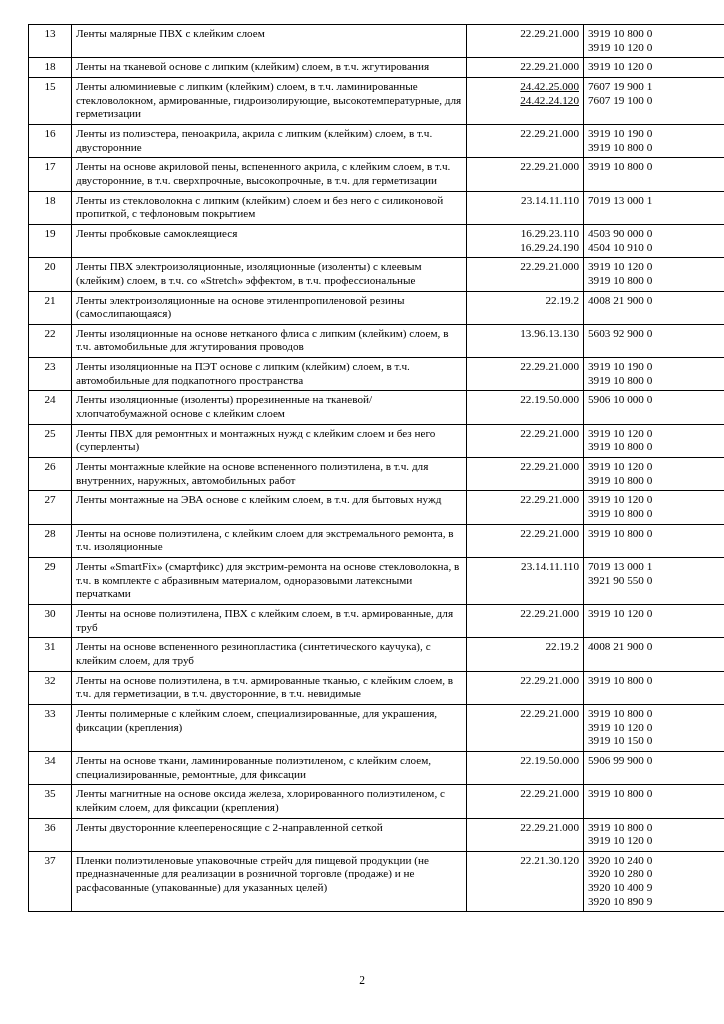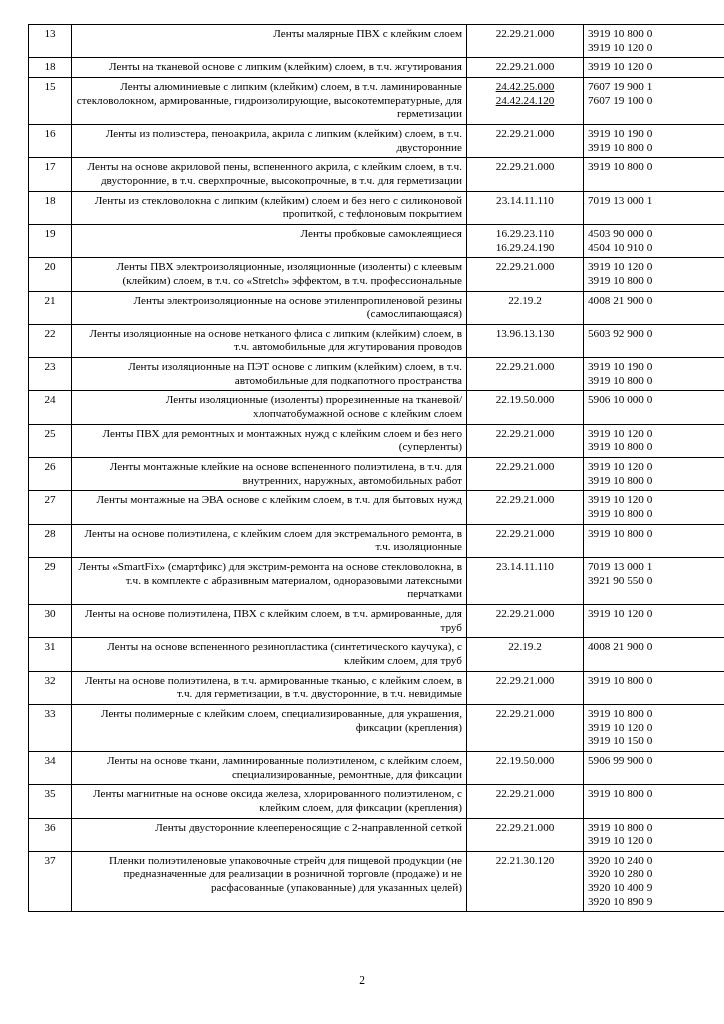--- a/index.html
+++ b/index.html
@@ -35,25 +35,25 @@
     line-height: 1.22;
   }
   td.c-num {
     width: 34px;
     text-align: center;
     padding-left: 2px;
     padding-right: 2px;
   }
   td.c-name {
     width: 386px;
-    text-align: right;
+    text-align: left;
   }
   td.c-okpd {
     width: 108px;
-    text-align: center;
+    text-align: right;
   }
   td.c-tnved {
     width: 136px;
     text-align: left;
     padding-left: 10px;
   }
   .page-number {
     position: absolute;
     bottom: 38px;
     left: 0;

